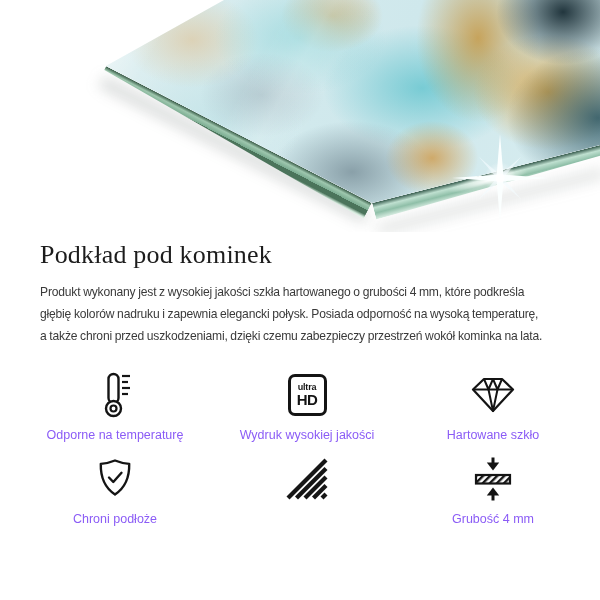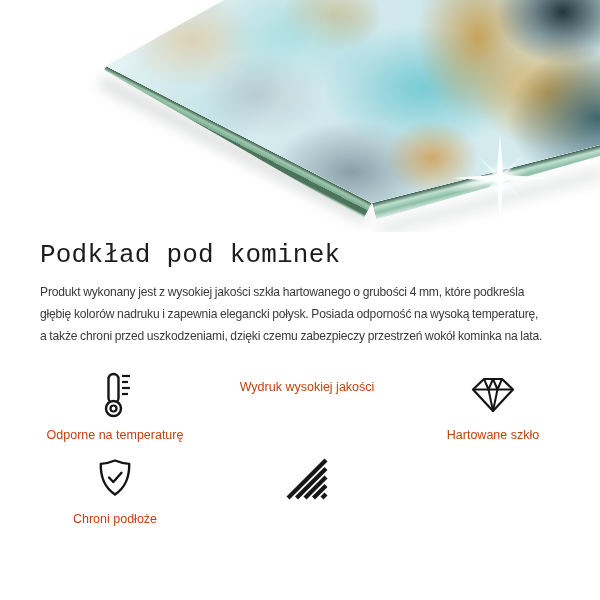--- a/index.html
+++ b/index.html
@@ -44,32 +44,32 @@
   .reflection{position:absolute;inset:0;pointer-events:none;
     clip-path:polygon(106px 66px,224px 0px,600px 0px,600px 145px,372px 203px);
     background:linear-gradient(119deg,
       rgba(255,255,255,0) 14%,rgba(255,255,255,0.38) 19%,rgba(255,255,255,0) 25%,
       rgba(255,255,255,0) 40%,rgba(255,255,255,0.18) 46%,rgba(255,255,255,0) 52%);}
 
   .sparkle{position:absolute;left:440px;top:118px;pointer-events:none;}
 
   
   .content{padding:0 40px;}
-  .title{margin:6px 0 0 0;font-family:Liberation Mono, monospace;font-weight:400;
+  .title{margin:6px 0 0 0;font-family:Liberation Serif, serif;font-weight:400;
          font-size:26px;line-height:34px;color:#1c1c1c;letter-spacing:0.2px;}
   .desc{margin-top:9px;transform:scaleX(0.93);transform-origin:0 0;width:558px;}
   .desc-line{white-space:nowrap;font-size:13px;line-height:22px;color:#3a3a3a;
              letter-spacing:-0.2px;word-spacing:-0.4px;}
 
   
   .features{display:grid;grid-template-columns:150px 234px 138px;row-gap:13px;
             margin-top:24px;width:522px;}
   .feature{display:flex;flex-direction:column;align-items:center;}
   .icon-box{height:48px;display:flex;align-items:center;justify-content:center;}
-  .f-label{margin-top:9px;font-size:12.5px;color:#c2410c;line-height:14px;white-space:nowrap;}
+  .f-label{margin-top:9px;font-size:12.5px;color:#8b5cf6;line-height:14px;white-space:nowrap;}
 
   .uhd{width:33px;height:36px;border:3px solid #141414;border-radius:7px;
        display:flex;flex-direction:column;align-items:center;justify-content:center;color:#141414;}
   .uhd-top{font-size:9px;font-weight:700;line-height:9px;letter-spacing:-0.2px;}
   .uhd-bottom{font-size:15px;font-weight:800;line-height:15px;letter-spacing:-0.5px;}
 </style>
 </head>
 <body>
 
 <div class="page">
@@ -122,20 +122,26 @@
             <line x1="24" y1="4" x2="32" y2="4" stroke="#141414" stroke-width="2.2"></line>
             <line x1="24" y1="10" x2="30" y2="10" stroke="#141414" stroke-width="2.2"></line>
             <line x1="24" y1="16" x2="32" y2="16" stroke="#141414" stroke-width="2.2"></line>
             <line x1="24" y1="22" x2="30" y2="22" stroke="#141414" stroke-width="2.2"></line>
           </svg>
         </div>
         <div class="f-label">Odporne na temperaturę</div>
       </div>
 
       <div class="feature">
+        <div class="icon-box">
+          <div class="uhd">
+            <div class="uhd-top">ultra</div>
+            <div class="uhd-bottom">HD</div>
+          </div>
+        </div>
         <div class="f-label">Wydruk wysokiej jakości</div>
       </div>
 
       <div class="feature">
         <div class="icon-box">
           <svg width="46" height="38" viewBox="0 0 46 38" fill="none">
             <path d="M14 3 L32 3 L43 13.5 L23 35 L3 13.5 Z" stroke="#141414" stroke-width="2.2" stroke-linejoin="round"></path>
             <path d="M3 13.5 L43 13.5" stroke="#141414" stroke-width="2"></path>
             <path d="M14 3 L18.5 13.5 L23 3 L27.5 13.5 L32 3" stroke="#141414" stroke-width="2" stroke-linejoin="round"></path>
             <path d="M18.5 13.5 L23 35 L27.5 13.5" stroke="#141414" stroke-width="2" stroke-linejoin="round"></path>
@@ -159,16 +165,34 @@
           <svg width="44" height="44" viewBox="0 0 44 44" fill="none">
             <line x1="3" y1="41" x2="41" y2="3" stroke="#161616" stroke-width="4.2"></line>
             <line x1="11.5" y1="41" x2="41" y2="11.5" stroke="#161616" stroke-width="4.2"></line>
             <line x1="20" y1="41" x2="41" y2="20" stroke="#161616" stroke-width="4.2"></line>
             <line x1="28.5" y1="41" x2="41" y2="28.5" stroke="#161616" stroke-width="4.2"></line>
             <line x1="37" y1="41" x2="41" y2="37" stroke="#161616" stroke-width="4.2"></line>
           </svg>
         </div>
       </div>
 
+      <div class="feature">
+        <div class="icon-box">
+          <svg width="40" height="46" viewBox="0 0 40 46" fill="none">
+            <defs>
+              <pattern id="hatchP" width="5" height="5" patternUnits="userSpaceOnUse" patternTransform="rotate(45)">
+                <rect width="5" height="5" fill="#ffffff"></rect>
+                <rect width="2.4" height="5" fill="#141414"></rect>
+              </pattern>
+            </defs>
+            <line x1="20" y1="1.5" x2="20" y2="7" stroke="#141414" stroke-width="3"></line>
+            <path d="M13.8 6.5 L26.2 6.5 L20 14.5 Z" fill="#141414"></path>
+            <rect x="3" y="19" width="34" height="8.5" fill="url(#hatchP)" stroke="#141414" stroke-width="2.2"></rect>
+            <path d="M13.8 39.5 L26.2 39.5 L20 31.5 Z" fill="#141414"></path>
+            <line x1="20" y1="44.5" x2="20" y2="39" stroke="#141414" stroke-width="3"></line>
+          </svg>
+        </div>
+        <div class="f-label">Grubość 4 mm</div>
+      </div>
 
     </div>
   </div>
 </div>
 
 </body></html>

